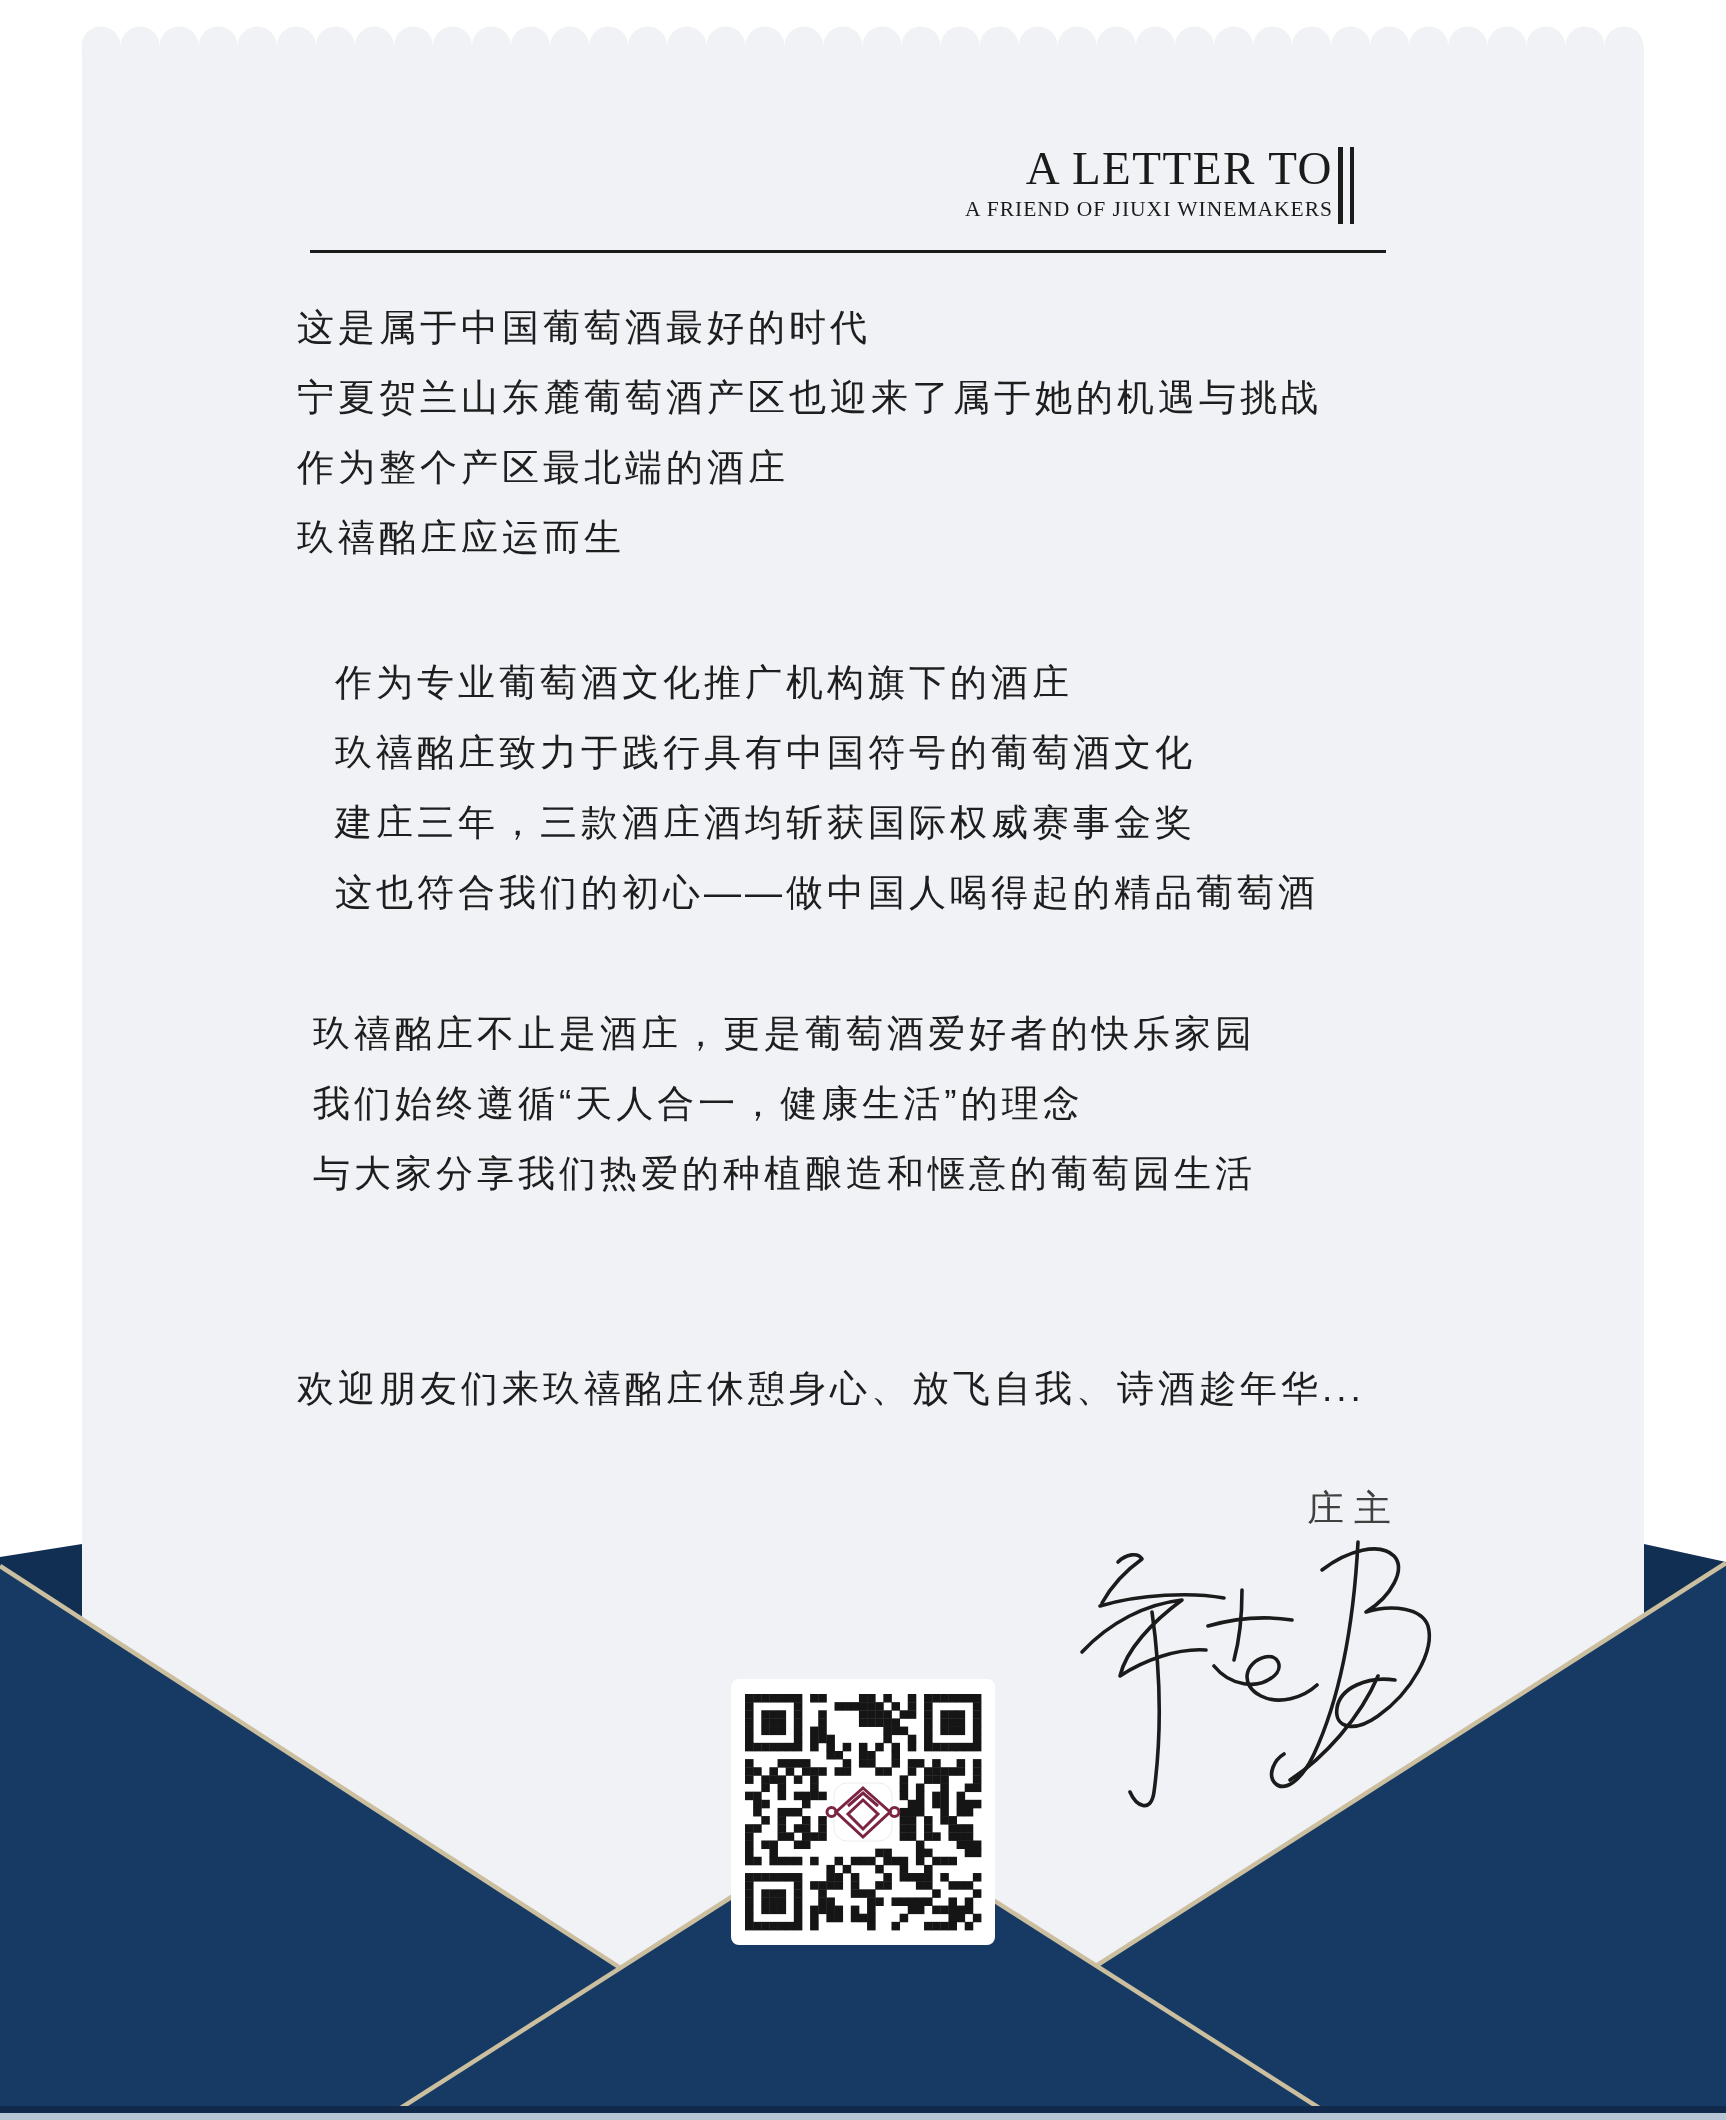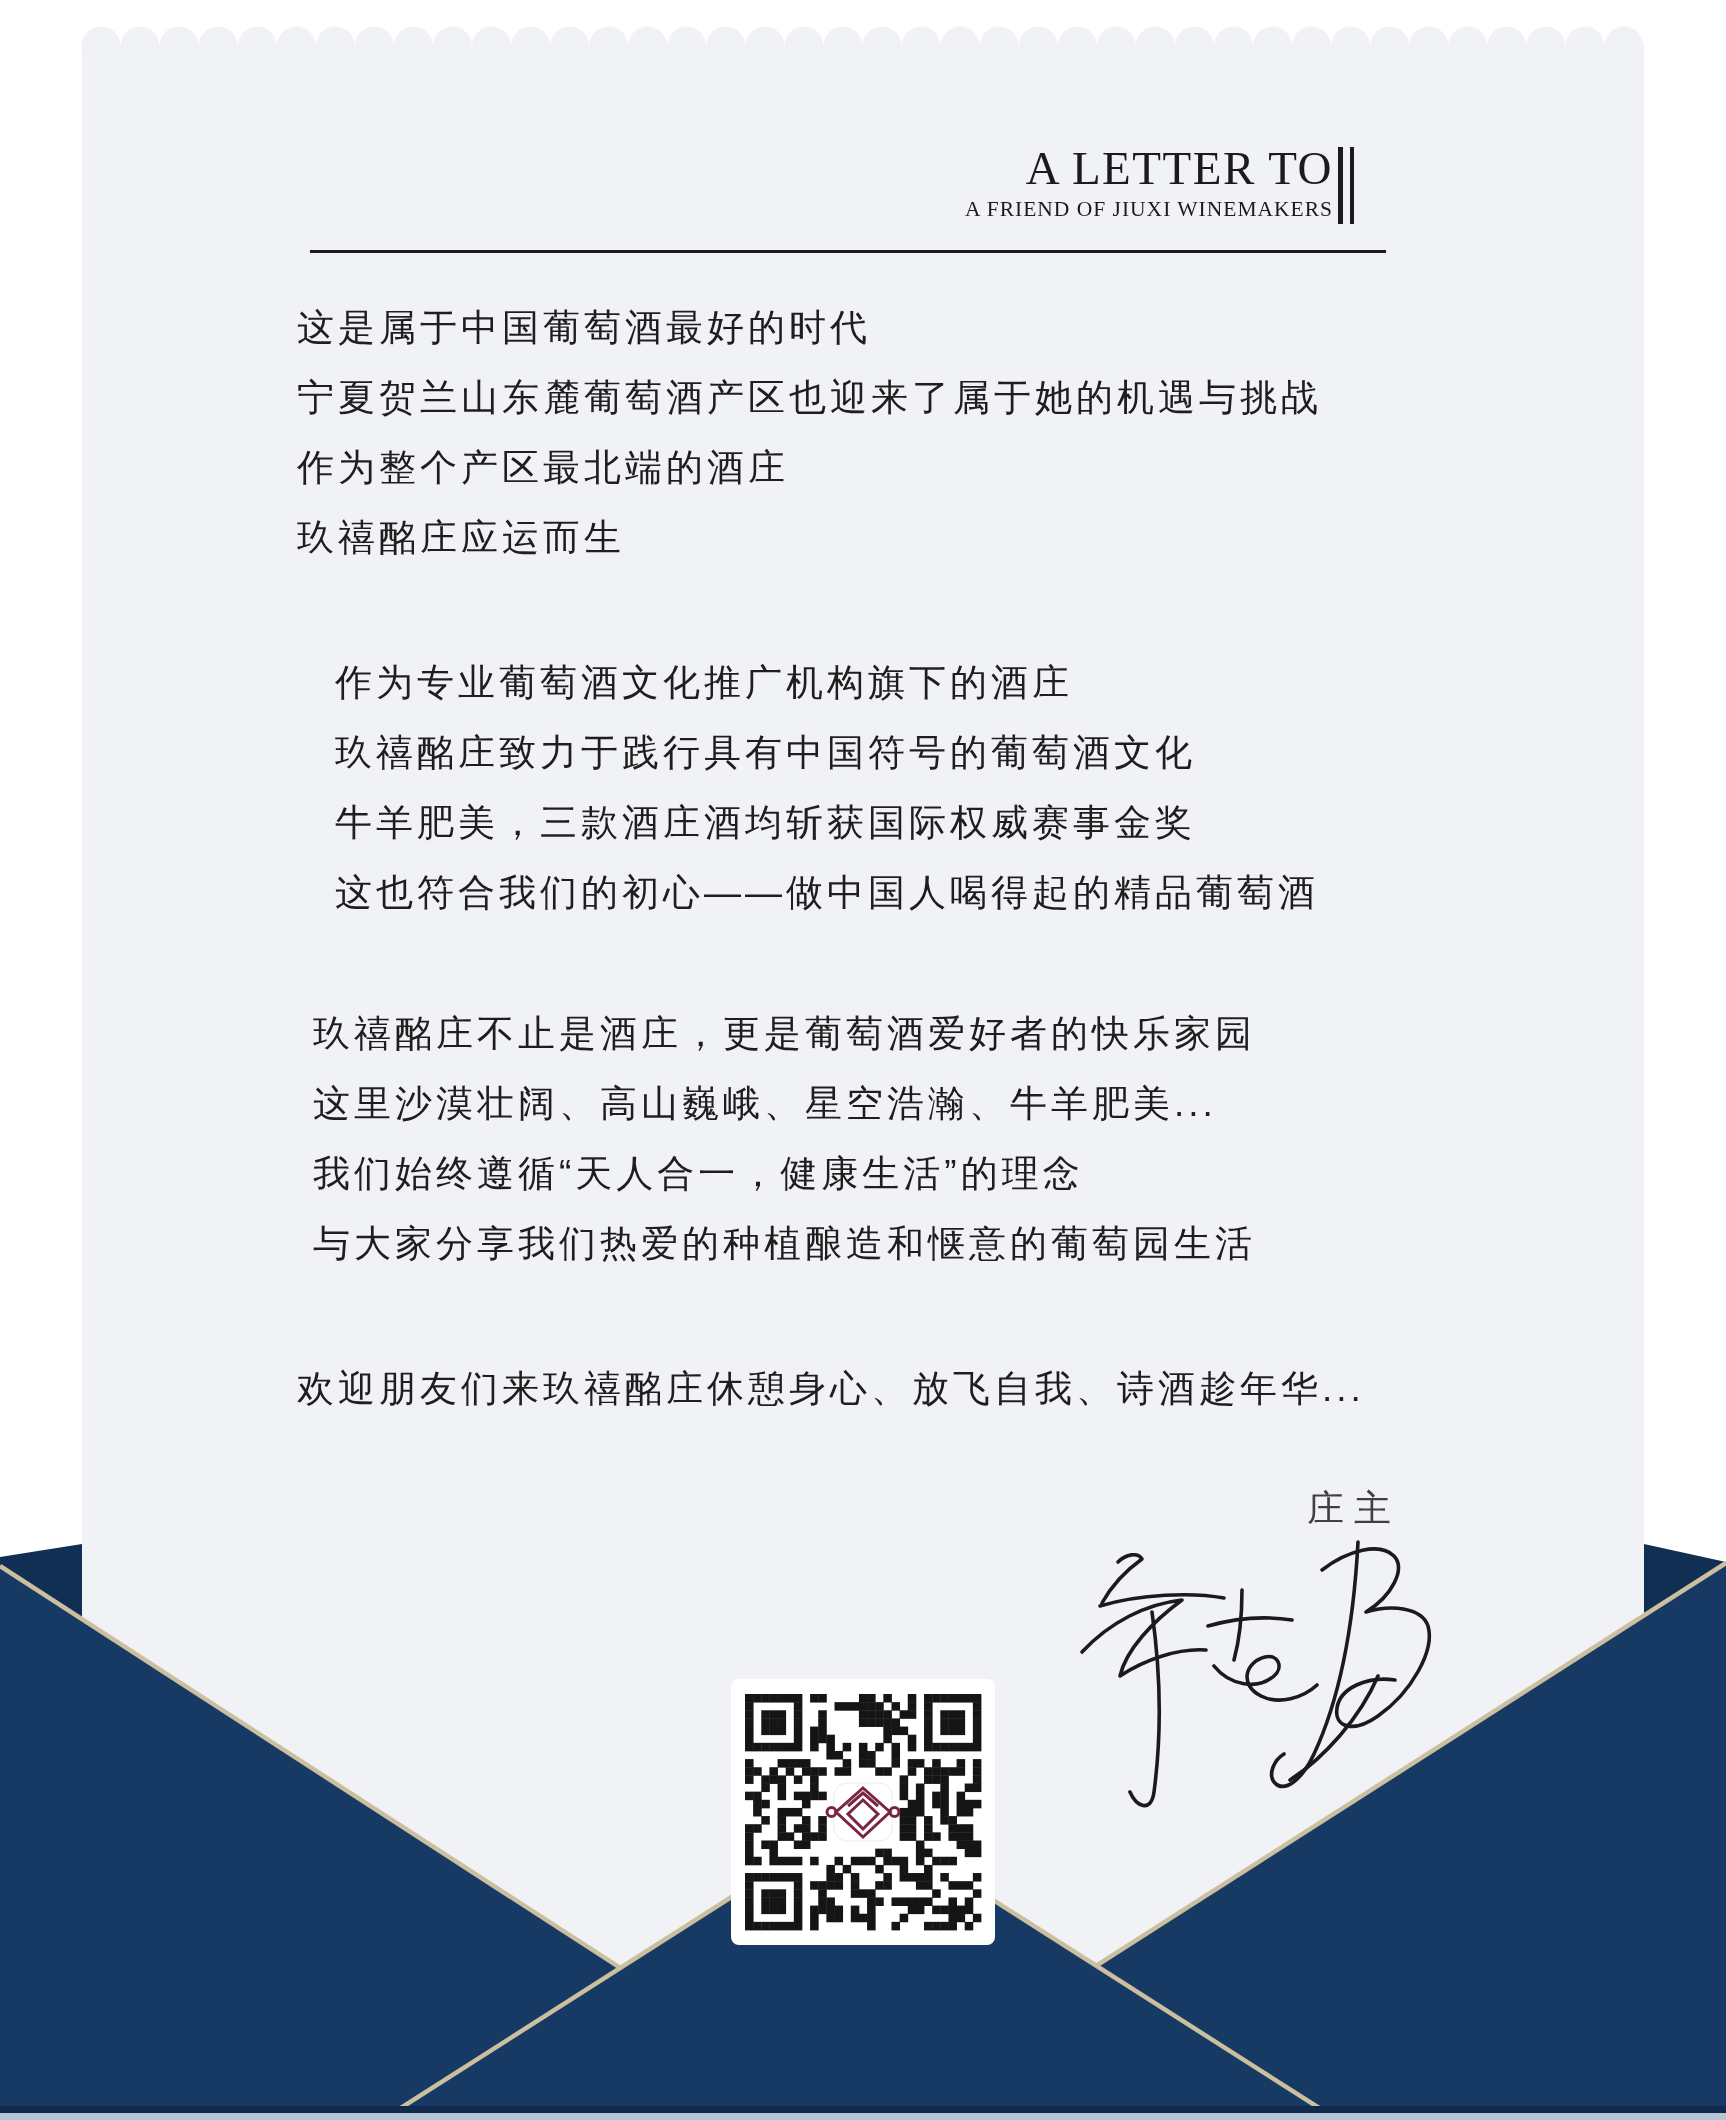--- a/index.html
+++ b/index.html
@@ -527,26 +527,25 @@
 
 <div class="overlay para p1">
   <div>这是属于中国葡萄酒最好的时代</div>
   <div>宁夏贺兰山东麓葡萄酒产区也迎来了属于她的机遇与挑战</div>
   <div>作为整个产区最北端的酒庄</div>
   <div>玖禧酩庄应运而生</div>
 </div>
 <div class="overlay para p2">
   <div>作为专业葡萄酒文化推广机构旗下的酒庄</div>
   <div>玖禧酩庄致力于践行具有中国符号的葡萄酒文化</div>
-  <div>牛羊肥美，三款酒庄酒均斩获国际权威赛事金奖</div>
+  <div>建庄三年，三款酒庄酒均斩获国际权威赛事金奖</div>
   <div>这也符合我们的初心——做中国人喝得起的精品葡萄酒</div>
 </div>
 <div class="overlay para p3">
   <div>玖禧酩庄不止是酒庄，更是葡萄酒爱好者的快乐家园</div>
-  <div>这里沙漠壮阔、高山巍峨、星空浩瀚、牛羊肥美...</div>
   <div>我们始终遵循“天人合一，健康生活”的理念</div>
   <div>与大家分享我们热爱的种植酿造和惬意的葡萄园生活</div>
 </div>
 <div class="overlay para p4">
   <div>欢迎朋友们来玖禧酩庄休憩身心、放飞自我、诗酒趁年华...</div>
 </div>
 
 <div class="overlay owner">庄主</div>
 
 </body></html>

